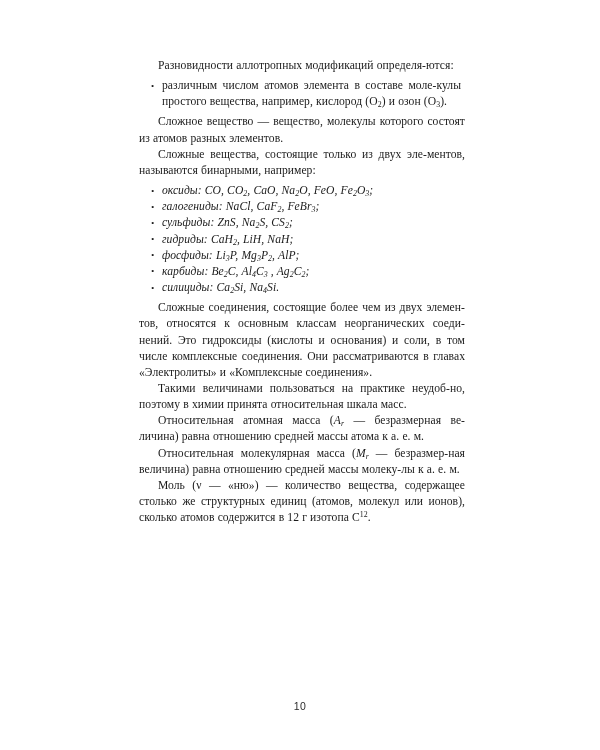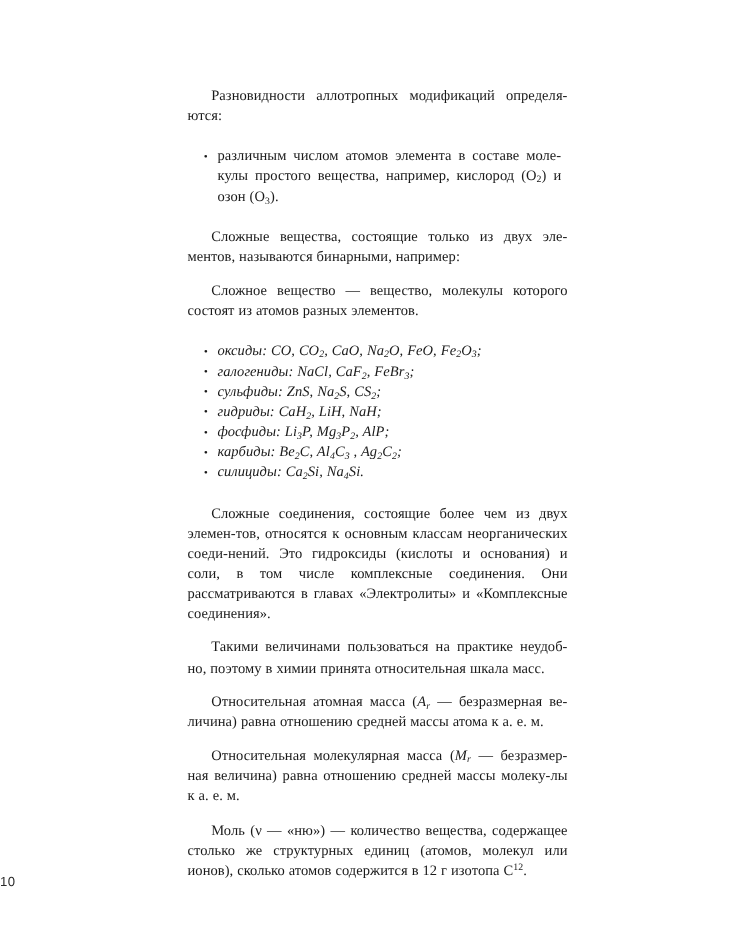--- a/index.html
+++ b/index.html
@@ -32,28 +32,28 @@
     width: 326px;
     font-size: 11.6px;
     line-height: 16.15px;
     text-align: justify;
     text-justify: inter-word;
     letter-spacing: 0.05px;
     word-spacing: 0.2px;
   }
 
   p.para {
-    margin: 11px;
+    margin: 0;
     text-indent: 19px;
     text-align: justify;
   }
 
   ul.bullets {
     list-style: none;
-    margin: 16px;
+    margin: 4px;
     padding: 0;
   }
 
   ul.bullets > li {
     position: relative;
     margin: 0;
     padding-left: 19px;
     text-align: justify;
   }
 
@@ -95,43 +95,43 @@
 
   .nowrap {
     white-space: nowrap;
   }
 
   .page-number {
     position: absolute;
     left: 0;
     top: 700px;
     width: 600px;
-    text-align: left;
+    text-align: center;
     font-family: "Liberation Sans", "DejaVu Sans", sans-serif;
     font-size: 10.5px;
     color: #2b2b2b;
     letter-spacing: 0.3px;
   }
 </style>
 </head>
 <body>
 
 <div class="page">
 
   <div class="text-block">
 
     <p class="para"><span>Разновидности аллотропных модификаций определя-</span><span>ются:</span></p>
 
     <ul class="bullets">
       <li class="multi"><span>различным числом атомов элемента в составе моле-</span><span>кулы простого вещества, например, кислород (O</span><sub>2</sub><span>) и</span> <span>озон (O</span><sub>3</sub><span>).</span></li>
     </ul>
 
+    <p class="para"><span>Сложное вещество — вещество, молекулы которого</span> <span>состоят из атомов разных элементов.</span></p>
+
     <p class="para"><span>Сложные вещества, состоящие только из двух эле-</span><span>ментов, называются бинарными, например:</span></p>
-
-    <p class="para"><span>Сложное вещество — вещество, молекулы которого</span> <span>состоят из атомов разных элементов.</span></p>
 
     <ul class="bullets">
       <li class="formula"><span>оксиды:</span> CO, CO<sub>2</sub>, CaO, Na<sub>2</sub>O, FeO, Fe<sub>2</sub>O<sub>3</sub>;</li>
       <li class="formula"><span>галогениды:</span> NaCl, CaF<sub>2</sub>, FeBr<sub>3</sub>;</li>
       <li class="formula"><span>сульфиды:</span> ZnS, Na<sub>2</sub>S, CS<sub>2</sub>;</li>
       <li class="formula"><span>гидриды:</span> CaH<sub>2</sub>, LiH, NaH;</li>
       <li class="formula"><span>фосфиды:</span> Li<sub>3</sub>P, Mg<sub>3</sub>P<sub>2</sub>, AlP;</li>
       <li class="formula"><span>карбиды:</span> Be<sub>2</sub>C, Al<sub>4</sub>C<sub>3</sub> , Ag<sub>2</sub>C<sub>2</sub>;</li>
       <li class="formula"><span>силициды:</span> Ca<sub>2</sub>Si, Na<sub>4</sub>Si.</li>
     </ul>

